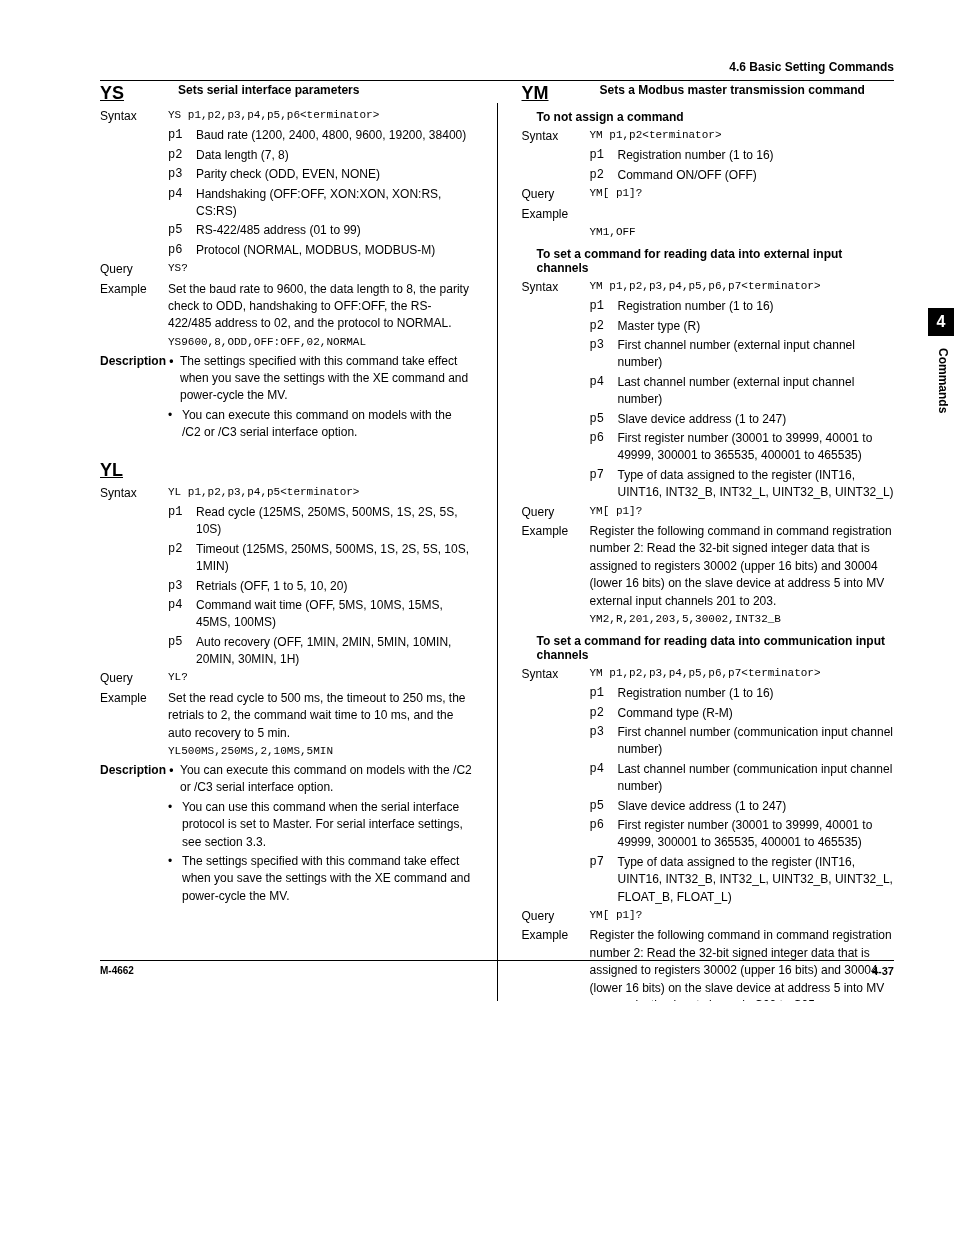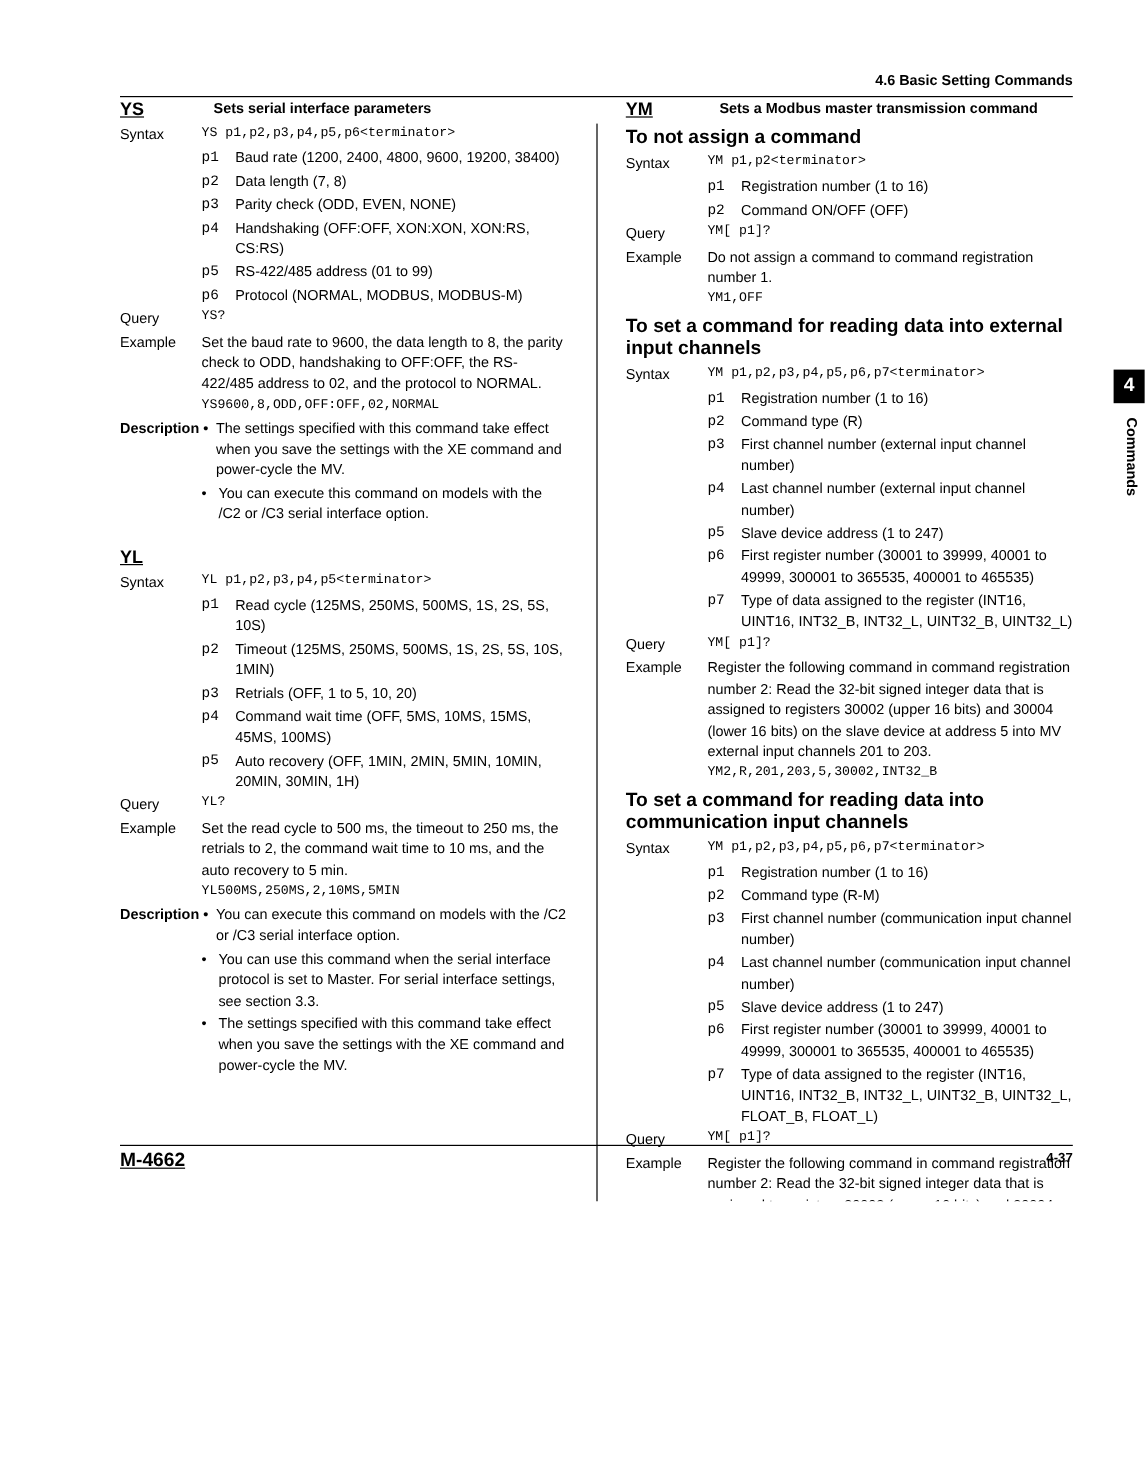--- a/index.html
+++ b/index.html
@@ -45,33 +45,33 @@
     margin-bottom: 18px;
   }
   .cmd-head {
     display: flex;
     align-items: flex-start;
     gap: 18px;
     margin-bottom: 4px;
   }
   .cmd-name {
     font-weight: bold;
-    font-size: 15px;
+    font-size: 18px;
     text-decoration: underline;
     min-width: 60px;
   }
   .cmd-title {
     font-weight: bold;
     font-size: 12px;
     line-height: 1.3;
   }
   .cmd-sub {
     font-weight: bold;
-    font-size: 16px;
-    margin: 6px 0 4px 0;
+    font-size: 12px;
+    margin: 6px 0 4px 15px;
   }
   .row {
     display: flex;
     align-items: flex-start;
     margin-bottom: 2px;
     line-height: 1.45;
   }
   .label {
     min-width: 68px;
     flex-shrink: 0;
@@ -129,21 +129,21 @@
     position: absolute;
     bottom: 24px;
     left: 100px;
     right: 60px;
     border-top: 1px solid #000;
     padding-top: 4px;
     display: flex;
     justify-content: space-between;
     font-size: 11px;
   }
-  .footer-left { font-weight: bold; font-size: 16px; text-decoration: underline;}
+  .footer-left { font-weight: bold; font-size: 10px;}
   .footer-right { font-weight: bold; }
   .params-indent {
     margin-left: 68px;
   }
   .desc-content {
     margin-left: 0;
   }
 </style>
 </head>
 <body>
@@ -299,40 +299,39 @@
               <span class="param-label">p2</span>
               <span class="content">Command ON/OFF (OFF)</span>
             </div>
         </div>
         <div class="row">
           <span class="label">Query</span>
           <span class="content mono">YM[ p1]?</span>
         </div>
         <div class="row">
           <span class="label">Example</span>
-          <span class="content">Do not assign a command to command registration number 1.</span>
         </div>
         <div class="row">
           <span class="label"></span>
           <span class="content mono">YM1,OFF</span>
         </div>
 
         <div class="cmd-sub">To set a command for reading data into external input channels</div>
         <div class="row">
           <span class="label">Syntax</span>
           <span class="content mono">YM p1,p2,p3,p4,p5,p6,p7&lt;terminator&gt;</span>
         </div>
         <div class="params-indent">
           <div class="param-row">
               <span class="param-label">p1</span>
               <span class="content">Registration number (1 to 16)</span>
             </div>
           <div class="param-row">
               <span class="param-label">p2</span>
-              <span class="content">Command type (R)</span>
+              <span class="content">Master type (R)</span>
             </div>
           <div class="param-row">
               <span class="param-label">p3</span>
               <span class="content">First channel number (external input channel number)</span>
             </div>
           <div class="param-row">
               <span class="param-label">p4</span>
               <span class="content">Last channel number (external input channel number)</span>
             </div>
           <div class="param-row">

